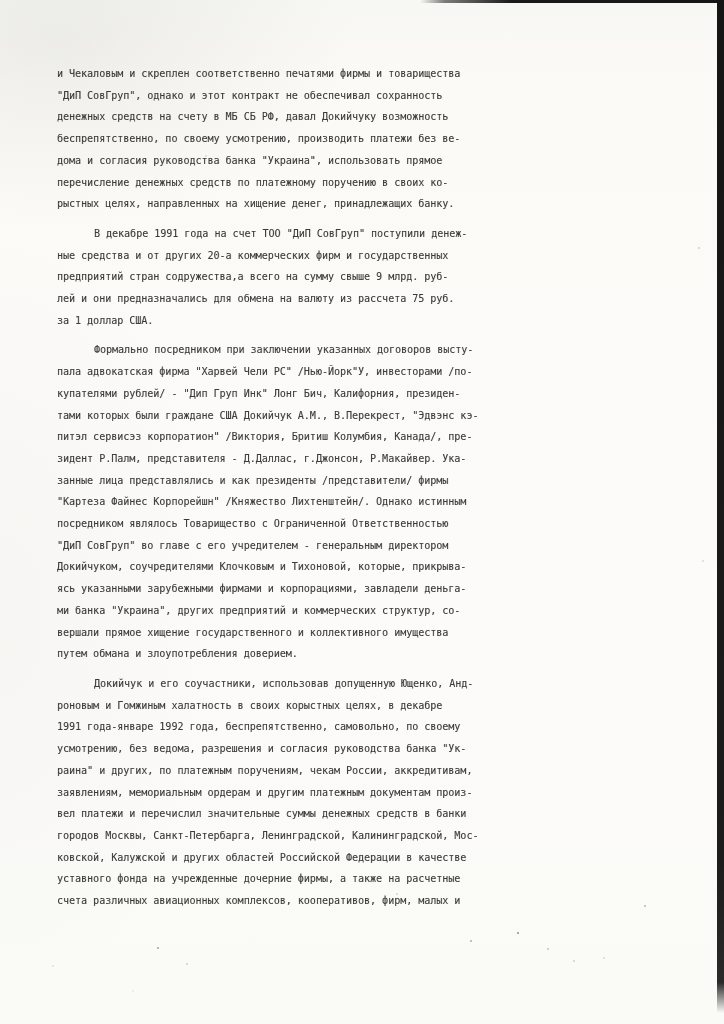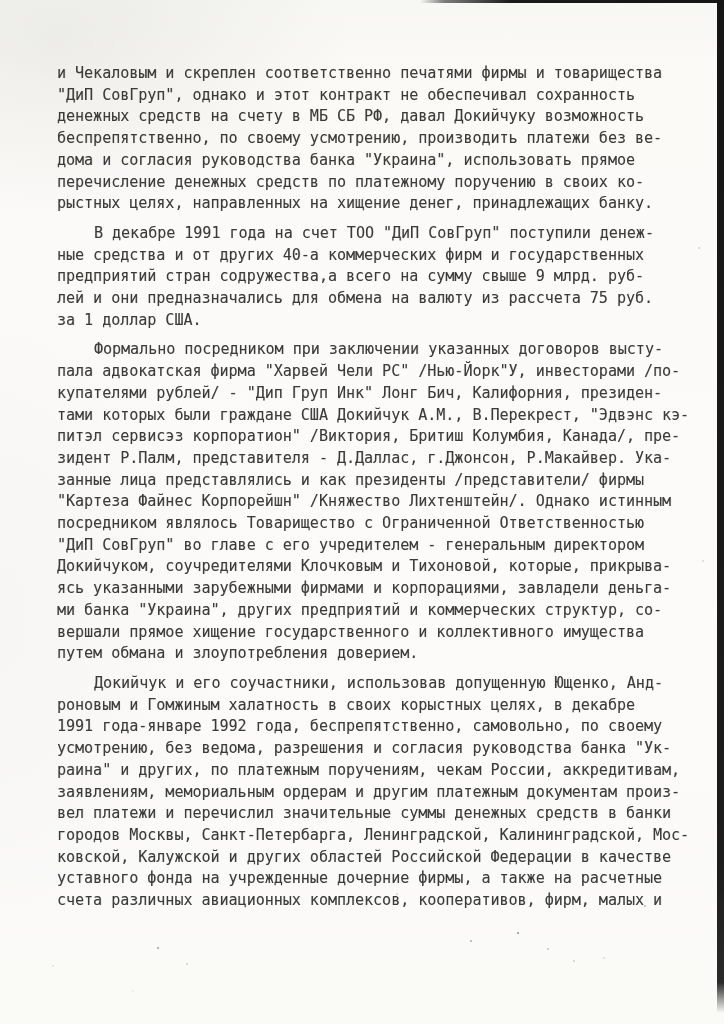--- a/index.html
+++ b/index.html
@@ -60,21 +60,21 @@
       702px 560px 0 0 rgba(130,130,128,0.3),
       52px 965px 0 0 rgba(150,150,148,0.25),
       132px 990px 0 0 rgba(170,170,168,0.25);
   }
   .text-block {
     position: absolute;
     left: 57px;
     top: 63px;
     width: 645px;
     color: #3b3b38;
-    font-size: 15px;
+    font-size: 10px;
     line-height: 21.7px;
     letter-spacing: 0px;
     text-shadow: 0.4px 0.4px 0 rgba(55,55,52,0.28);
   }
   .text-block p {
     margin: 0 0 8px 0;
     white-space: pre-line;
   }
   .text-block p.indented {
     text-indent: 37px;
@@ -90,21 +90,21 @@
 
   <div class="text-block">
     <p>и Чекаловым и скреплен соответственно печатями фирмы и товарищества
 "ДиП СовГруп", однако и этот  контракт не обеспечивал сохранность
 денежных средств на счету в МБ СБ РФ, давал Докийчуку возможность
 беспрепятственно, по своему усмотрению, производить платежи без ве-
 дома и согласия руководства банка "Украина", использовать прямое
 перечисление денежных средств по платежному поручению в своих ко-
 рыстных целях, направленных на хищение денег, принадлежащих банку.</p>
     <p class="indented">В декабре 1991 года на счет ТОО "ДиП СовГруп" поступили денеж-
-ные средства и от других 40-а коммерческих фирм и государственных
+ные средства и от других 20-а коммерческих фирм и государственных
 предприятий стран содружества,а всего на сумму свыше 9 млрд. руб-
 лей и они предназначались для обмена на валюту из рассчета 75 руб.
 за 1 доллар США.</p>
     <p class="indented">Формально посредником при заключении указанных договоров высту-
 пала адвокатская фирма "Харвей Чели РС" /Нью-Йорк"У, инвесторами /по-
 купателями рублей/ - "Дип Груп Инк" Лонг Бич, Калифорния, президен-
 тами которых были граждане США Докийчук А.М., В.Перекрест, "Эдвэнс кэ-
 питэл сервисэз корпоратион" /Виктория, Бритиш Колумбия, Канада/, пре-
 зидент Р.Палм, представителя - Д.Даллас, г.Джонсон, Р.Макайвер. Ука-
 занные лица представлялись и как президенты /представители/ фирмы

